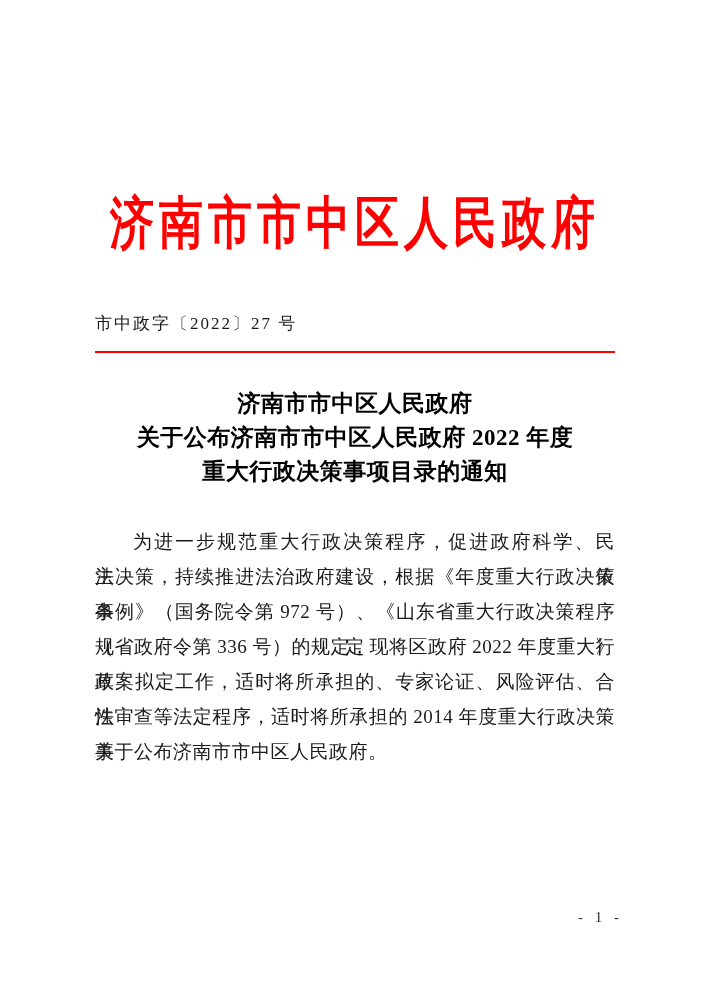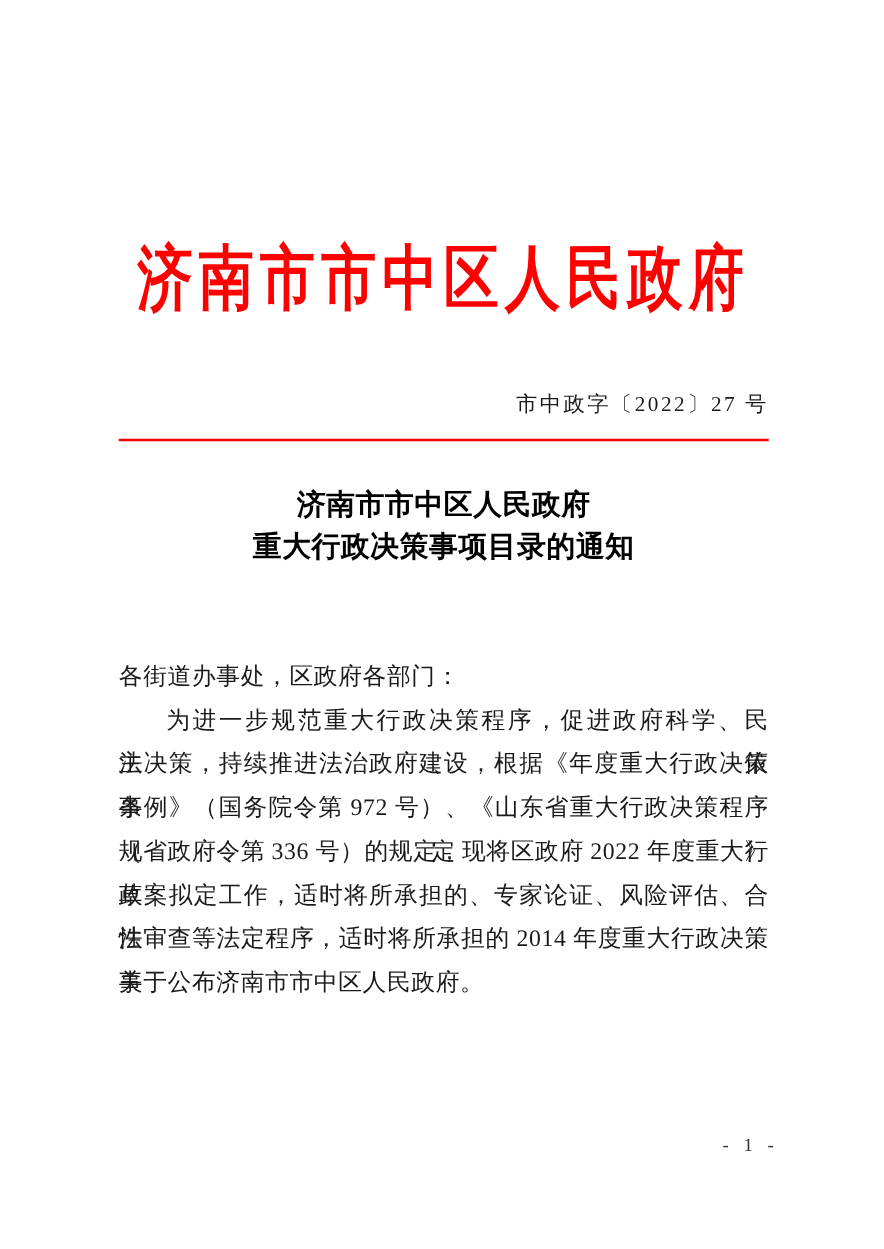--- a/index.html
+++ b/index.html
@@ -31,21 +31,21 @@
     line-height: 72px;
     transform: scaleY(1.28);
     transform-origin: 50% 50%;
   }
   
   .docnum {
     position: absolute;
     top: 312px;
     left: 95px;
     width: 520px;
-    text-align: right;
+    text-align: left;
     font-size: 17px;
     letter-spacing: 2px;
     color: #1a1a1a;
   }
   
   .rule {
     position: absolute;
     top: 351px;
     left: 95px;
     width: 520px;
@@ -104,25 +104,25 @@
 <div class="page">
 
   <div class="agency">济南市市中区人民政府</div>
 
   <div class="docnum">市中政字〔2022〕27 号</div>
 
   <div class="rule"></div>
 
   <div class="title">
     <div class="title-line">济南市市中区人民政府</div>
+    <div class="title-line">关于公布济南市市中区人民政府 2022 年度</div>
     <div class="title-line">重大行政决策事项目录的通知</div>
   </div>
 
   <div class="body-block">
-    <div class="bline">各街道办事处，区政府各部门：</div>
     <div class="bline fill indent">为进一步规范重大行政决策程序，促进政府科学、民主、依</div>
     <div class="bline fill">法决策，持续推进法治政府建设，根据《年度重大行政决策事</div>
     <div class="bline fill">条例》（国务院令第 972 号）、《山东省重大行政决策程序规定》</div>
     <div class="bline fill">（省政府令第 336 号）的规定，现将区政府 2022 年度重大行政</div>
     <div class="bline fill">草案拟定工作，适时将所承担的、专家论证、风险评估、合法</div>
     <div class="bline fill">性审查等法定程序，适时将所承担的 2014 年度重大行政决策事</div>
     <div class="bline">关于公布济南市市中区人民政府。</div>
   </div>
 
   <div class="pagenum">- 1 -</div>

